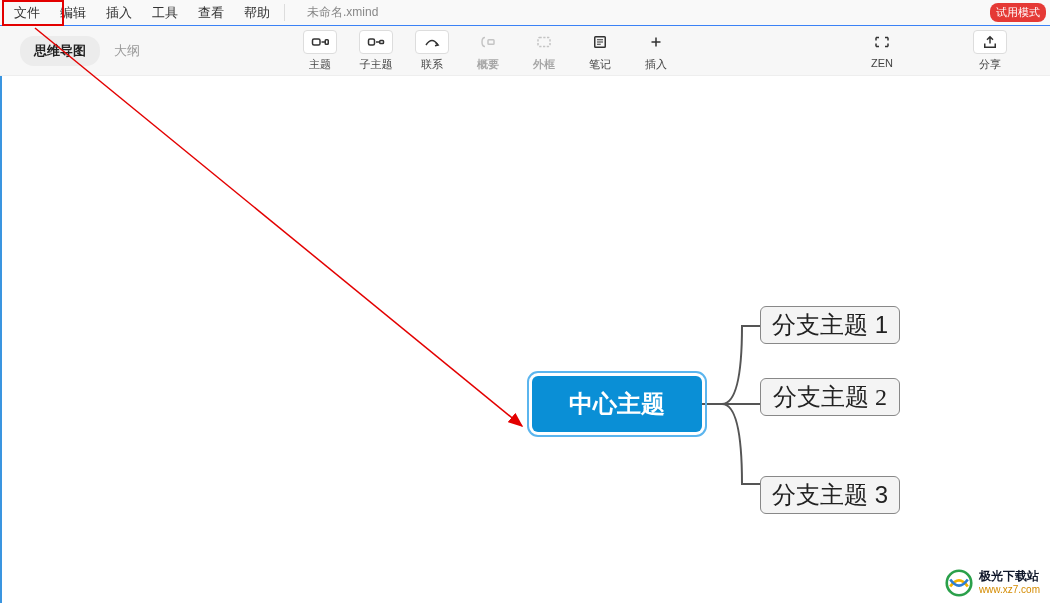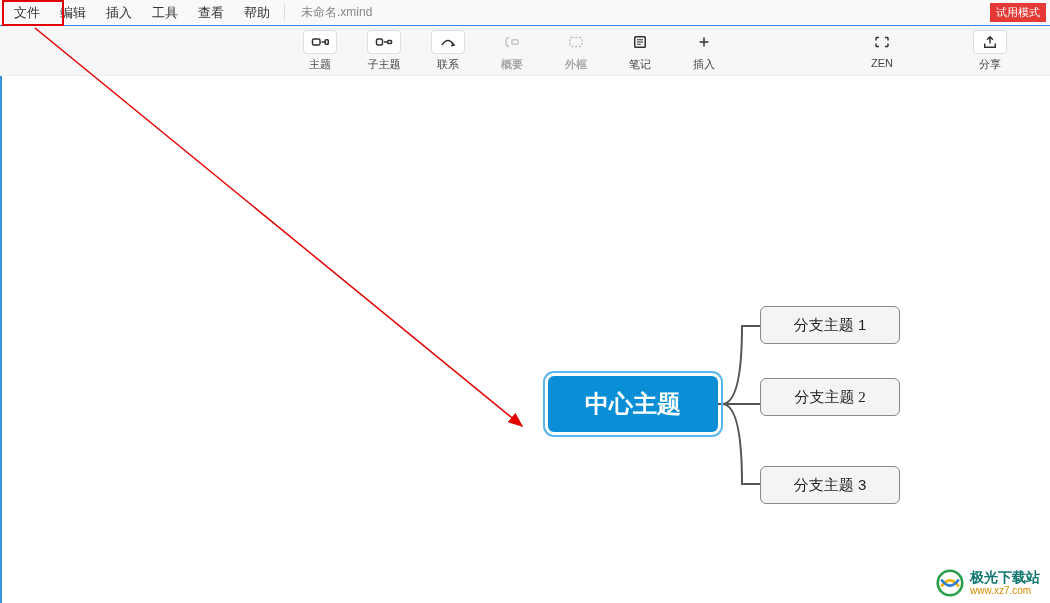--- a/index.html
+++ b/index.html
@@ -21,33 +21,33 @@
       padding: 0 4px;
       border-bottom: 1px solid #3b82f6;
     }
     .menubar .menu-item {
       padding: 3px 10px;
       cursor: pointer;
     }
     .menubar .filename {
       color: #888;
       margin-left: 4px;
-      padding-left: 16px;
+      padding-left: 22px;
       border-left: 1px solid #ddd;
       font-size: 12px;
     }
     .trial-badge {
       position: absolute;
       top: 3px;
       right: 4px;
       background: #e53935;
       color: #fff;
       font-size: 11px;
       padding: 2px 6px;
-      border-radius: 0;
+      border-radius: 8px;
     }
     .secondary-bar {
       display: flex;
       align-items: center;
       height: 50px;
       background: #f7f7f7;
       border-bottom: 1px solid #eee;
       position: relative;
     }
     .view-tabs {
@@ -63,21 +63,21 @@
     }
     .view-tab.active {
       color: #222;
       font-weight: bold;
       background: #ececec;
       border-radius: 14px;
     }
     .toolbar {
       display: flex;
       align-items: flex-start;
-      gap: 24px;
+      gap: 16px;
       position: absolute;
       left: 300px;
       top: 4px;
     }
     .toolbar-right {
       display: flex;
       align-items: flex-start;
       gap: 68px;
       position: absolute;
       right: 40px;
@@ -133,21 +133,21 @@
       pointer-events: none;
     }
     .mindmap {
       position: absolute;
       top: 220px;
       left: 530px;
     }
     .center-topic {
       position: absolute;
       top: 80px;
-      left: 16px;
+      left: 0;
       width: 170px;
       height: 56px;
       background: #0a8fd6;
       color: #fff;
       font-size: 24px;
       font-weight: bold;
       display: flex;
       align-items: center;
       justify-content: center;
       border-radius: 6px;
@@ -158,48 +158,49 @@
       position: absolute;
       left: 228px;
       width: 140px;
       height: 38px;
       background: #f4f4f4;
       border: 1px solid #888;
       border-radius: 6px;
       display: flex;
       align-items: center;
       justify-content: center;
-      font-size: 15px;
+      font-size: 24px;
       color: #222;
     }
     .branch-topic.b1 { top: 10px; }
     .branch-topic.b2 { top: 82px; font-family: Liberation Serif, serif; }
-    .branch-topic.b3 { top: 170px; }
+    .branch-topic.b3 { top: 180px; }
     .connectors { position: absolute; top: 0; left: 0; }
     .watermark {
       position: absolute;
       bottom: 6px;
       right: 10px;
       display: flex;
       align-items: center;
       gap: 6px;
     }
     .watermark .wm-logo {
       width: 28px;
       height: 28px;
     }
     .watermark .wm-text {
       display: flex;
       flex-direction: column;
       line-height: 1.1;
     }
     .watermark .wm-title {
-      font-size: 14px;
-      color: #0f766e;
+      font-size: 12px;
+      color: #0f172a;
       font-weight: bold;
+      font-family: Liberation Mono, monospace;
     }
     .watermark .wm-url {
       font-size: 10px;
       color: #d48b00;
     }
     svg.icon { width: 18px; height: 16px; }
   </style>
 </head>
 <body>
 
@@ -209,20 +210,24 @@
   <div class="menu-item">插入</div>
   <div class="menu-item">工具</div>
   <div class="menu-item">查看</div>
   <div class="menu-item">帮助</div>
   <div class="filename">未命名.xmind</div>
 </div>
 
 <div class="trial-badge">试用模式</div>
 
 <div class="secondary-bar">
+  <div class="view-tabs">
+    <div class="view-tab active">思维导图</div>
+    <div class="view-tab">大纲</div>
+  </div>
 
   <div class="toolbar">
     <div class="tool-btn">
       <div class="icon-box">
         <svg class="icon" viewBox="0 0 24 20">
             <rect x="2" y="6" width="10" height="8" rx="2" fill="none" stroke="#333" stroke-width="2"></rect>
             <path d="M14 10 h6" stroke="#333" stroke-width="2"></path>
             <rect x="19" y="7" width="4" height="6" rx="1" fill="none" stroke="#333" stroke-width="2"></rect>
           </svg>
       </div>

